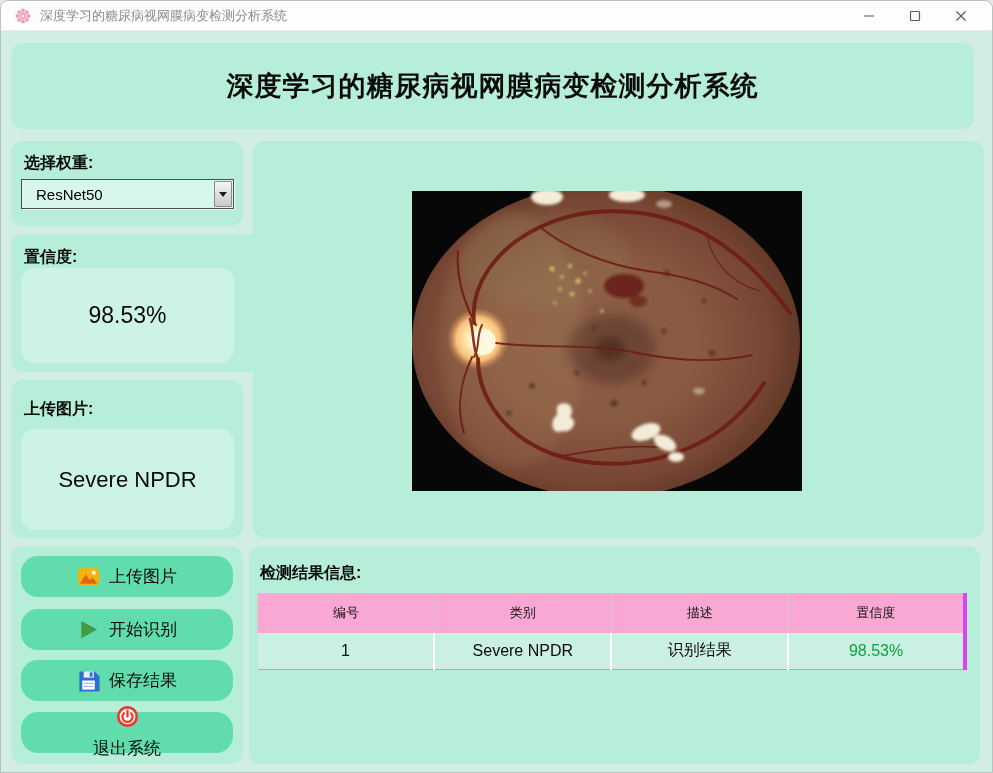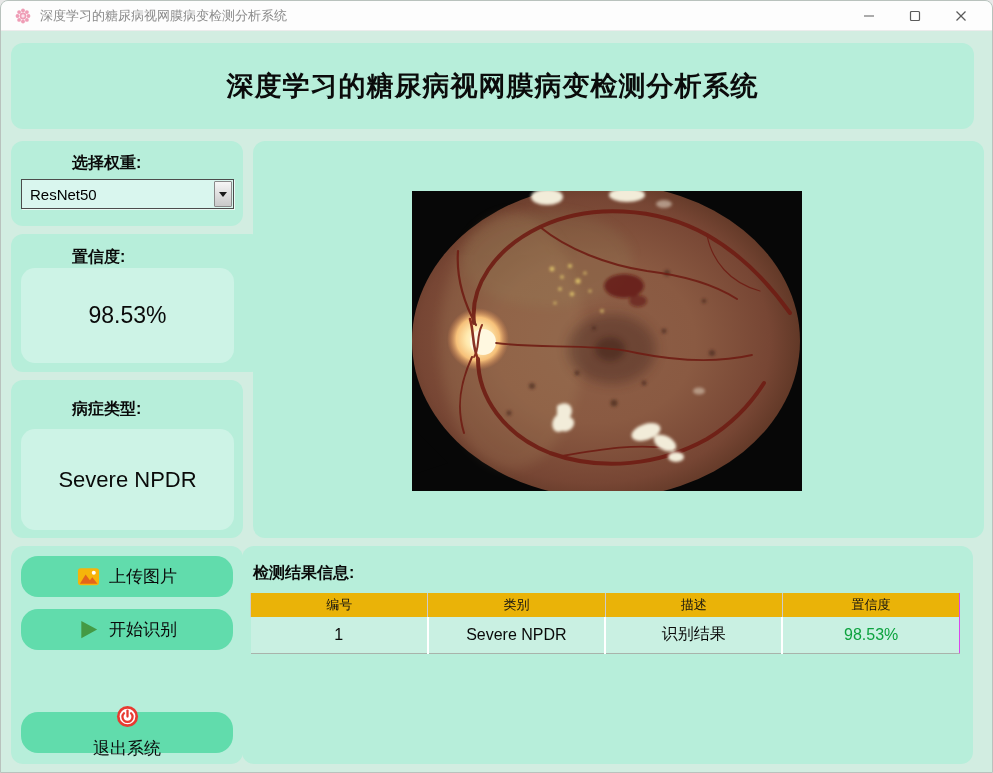--- a/index.html
+++ b/index.html
@@ -31,30 +31,31 @@
   .banner { left:10px; top:42px; width:963px; height:86px;
     display:flex; align-items:center; justify-content:center; }
   .banner h1 { font-size:27px; font-weight:bold; color:#0b0b0b; letter-spacing:1px; }
 
   
   .p-weight  { left:10px; top:140px; width:232px; height:85px; }
   .p-conf    { left:10px; top:233px; width:252px; height:138px; }
   .p-result  { left:10px; top:379px; width:232px; height:158px; }
   .p-actions { left:10px; top:545px; width:232px; height:218px; }
 
-  .side-label { position:absolute; left:13px; font-size:16px; font-weight:bold; color:#0a0a0a;margin-left:48px; }
+  .side-label { position:absolute; left:13px; font-size:16px; font-weight:bold; color:#0a0a0a; }
   .p-weight  .side-label { top:12px; }
   .p-conf    .side-label { top:13px; }
   .p-result  .side-label { top:19px; }
 
   .combobox {
     position:absolute; left:10px; top:38px; width:213px; height:30px;
     background:#d9f6ee; border:1px solid #4c4c4c;
     display:flex; align-items:center; cursor:default;
     box-shadow:1px 1px 0 rgba(255,255,255,.7);
+    padding-left:6px;
   }
   .combobox .cb-text { flex:1; padding-left:8px; font-size:15px; color:#000; }
   .combobox .cb-btn {
     width:18px; height:26px; margin-right:1px;
     background:linear-gradient(#f6f6f6,#c9c9c9);
     border:1px solid #8a8a8a; border-radius:1px;
     display:flex; align-items:center; justify-content:center;
   }
   .cb-arrow { width:0; height:0; border-left:4px solid transparent;
     border-right:4px solid transparent; border-top:5px solid #1a1a1a; }
@@ -73,34 +74,34 @@
     font-family:inherit; font-size:17px; color:#0a0a0a; cursor:pointer;
   }
   .action-btn svg { width:23px; height:23px; flex:0 0 auto; }
   .btn-upload { top:10px; } .btn-start { top:63px; }
   .btn-save { top:114px; }  .btn-exit { top:166px;flex-direction:column; }
 
   
   .p-image { left:252px; top:140px; width:731px; height:397px; }
   .fundus { position:absolute; left:159px; top:50px; width:390px; height:300px; display:block; }
 
-  .p-table { left:241px; top:545px; width:731px; height:218px;padding-left:26px; }
+  .p-table { left:248px; top:545px; width:731px; height:218px;padding-left:26px; }
   .table-label { position:absolute; left:11px; top:17px; font-size:16px; font-weight:bold; color:#0a0a0a; }
   .result-table { position:absolute; left:8px; top:47px; width:710px; border-collapse:collapse; }
   .result-table th {
-    background:#eab308; height:24px; font-size:13px; font-weight:normal;
+    background:#f9a8d4; height:40px; font-size:13px; font-weight:normal;
     color:#111; text-align:center; border-right:1px solid #cccccc;
     border-left:1px solid #cccccc;
   }
   .result-table td {
     background:#c9f0e2; height:36px; font-size:16px; color:#0a0a0a;
     text-align:center; border-right:2px solid #ffffff;
     border-bottom:1px solid #a9b3ab;
   }
-  .result-table th:last-child, .result-table td:last-child { border-right:1px solid #d946ef; }
+  .result-table th:last-child, .result-table td:last-child { border-right:4px solid #d946ef; }
   .result-table td.conf { color:#0ca23e; }
 </style>
 </head>
 <body>
 
 <div class="window">
 
   <div class="titlebar">
     <svg class="app-icon" viewBox="0 0 16 16">
       <g fill="#ef9db6">
@@ -150,21 +151,21 @@
       </span>
     </div>
   </div>
 
   <div class="panel p-conf">
     <div class="side-label">置信度:</div>
     <div class="value-box">98.53%</div>
   </div>
 
   <div class="panel p-result">
-    <div class="side-label">病症类型:</div>
+    <div class="side-label">上传图片:</div>
     <div class="value-box">Severe NPDR</div>
   </div>
 
   <div class="panel p-actions">
 
     <button class="action-btn btn-start">
       <svg viewBox="0 0 24 24">
         <path d="M4.5 3 L21 12 L4.5 21 Z" fill="#449a44"></path>
       </svg>
       <span>开始识别</span>
@@ -172,20 +173,31 @@
 
     <button class="action-btn btn-upload">
       <svg viewBox="0 0 24 24">
         <rect x="1" y="3.5" width="22" height="17.5" rx="3" fill="#f6b40a"></rect>
         <circle cx="17.5" cy="8.2" r="2.1" fill="#ffffff"></circle>
         <path d="M3 19.5 L9 10 L13.5 16 L16 12.8 L21.3 19.5 Z" fill="#e2641b"></path>
       </svg>
       <span>上传图片</span>
     </button>
 
+    <button class="action-btn btn-save">
+      <svg viewBox="0 0 24 24">
+        <path d="M2.5 2.5 h16 l5 5 v16 h-21 z" fill="#2e6fd0"></path>
+        <rect x="7" y="2.5" width="10.5" height="6.5" fill="#e9f1fd"></rect>
+        <rect x="13.2" y="3.5" width="3" height="4.5" fill="#2e6fd0"></rect>
+        <rect x="5.5" y="12" width="13" height="9.5" fill="#ffffff"></rect>
+        <line x1="7" y1="15" x2="17" y2="15" stroke="#9db4d8" stroke-width="1.2"></line>
+        <line x1="7" y1="18.2" x2="17" y2="18.2" stroke="#9db4d8" stroke-width="1.2"></line>
+      </svg>
+      <span>保存结果</span>
+    </button>
 
     <button class="action-btn btn-exit">
       <svg viewBox="0 0 24 24">
         <circle cx="12" cy="12" r="11" fill="#e83a30"></circle>
         <circle cx="12" cy="12" r="8.2" fill="#ffffff"></circle>
         <path d="M12 5.8 v6.2" stroke="#e83a30" stroke-width="2.4" stroke-linecap="round"></path>
         <path d="M8.3 8.6 a5.3 5.3 0 1 0 7.4 0" fill="none" stroke="#e83a30" stroke-width="2.4" stroke-linecap="round"></path>
       </svg>
       <span>退出系统</span>
     </button>

